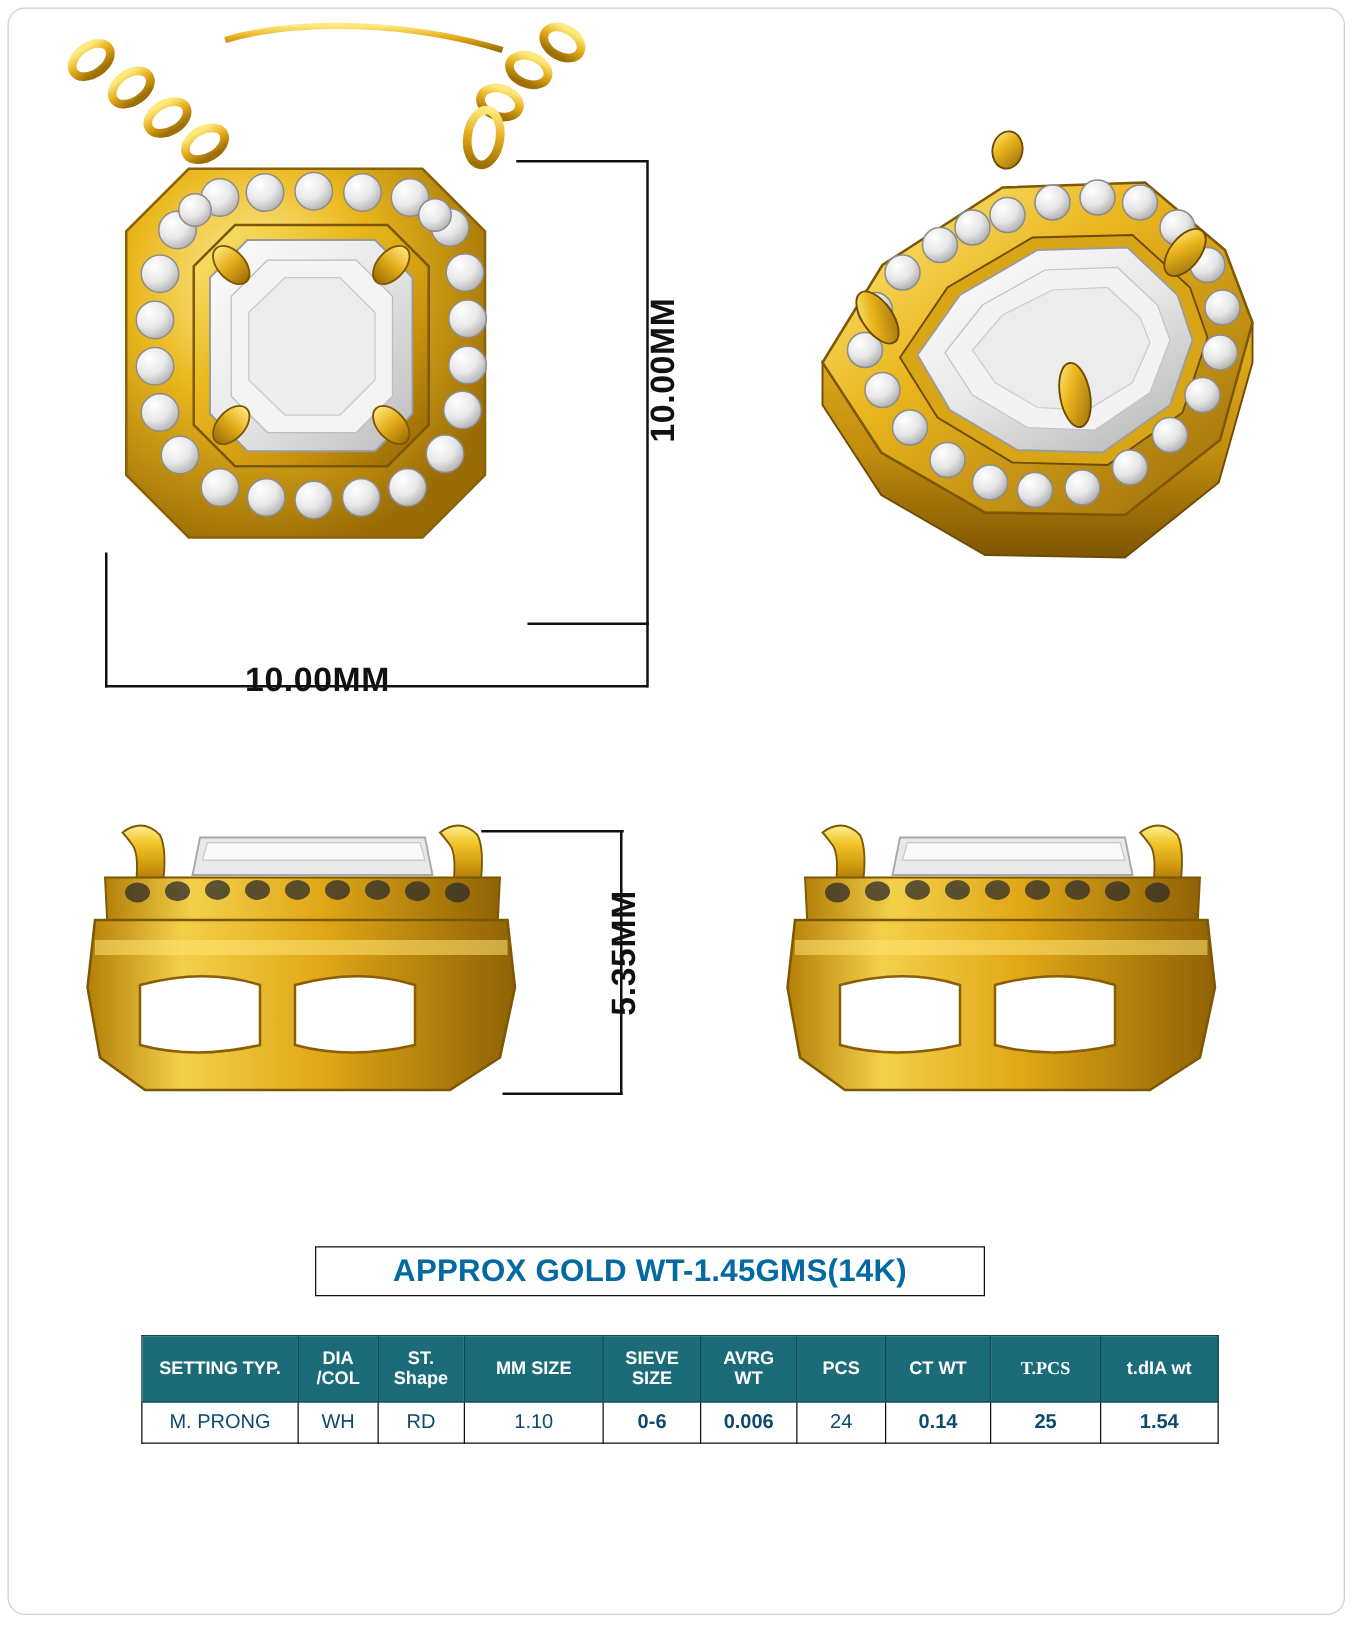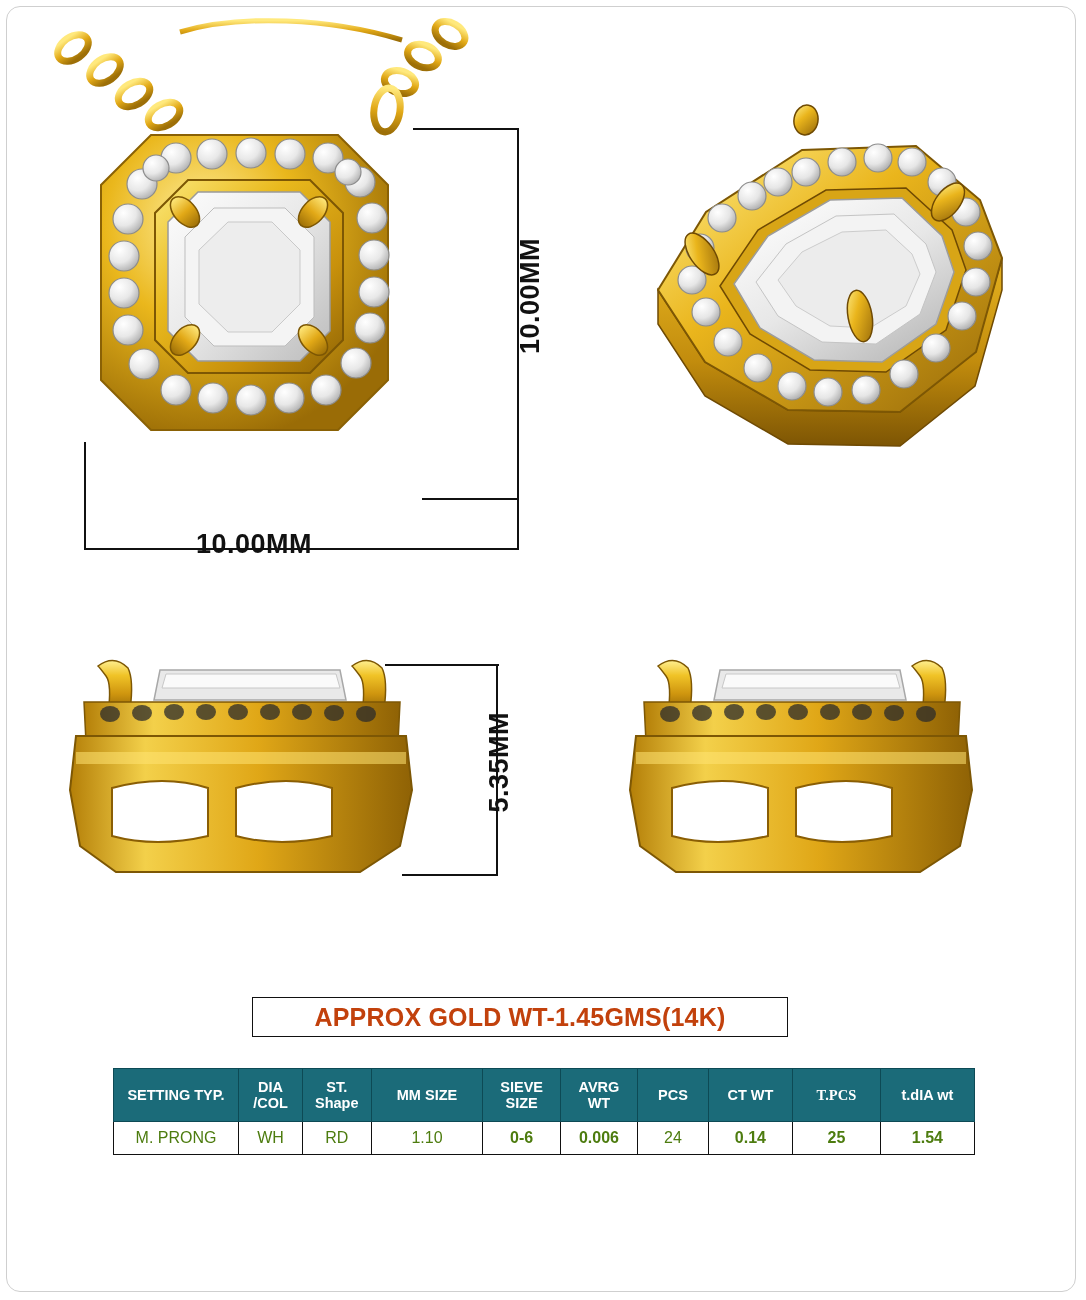--- a/index.html
+++ b/index.html
@@ -53,21 +53,21 @@
     width: 534px; height: 38px;
     border: 1px solid #111;
     display: flex;
     align-items: center;
     justify-content: center;
     background: #fff;
   }
   #title-box .title-text {
     font-size: 25px;
     font-weight: bold;
-    color: #c2410c;
+    color: #0369a1;
     letter-spacing: 0.2px;
   }
 
   
   #spec-table {
     position: absolute;
     left: 113px; top: 1068px;
     width: 862px;
     border-collapse: collapse;
     background: #fff;
@@ -82,21 +82,21 @@
     padding: 3px 2px;
     border: 1px solid #0d4a55;
     line-height: 1.12;
     height: 46px;
     vertical-align: middle;
   }
   #spec-table td {
     border: 1px solid #111;
     text-align: center;
     font-size: 16px;
-    color: #4d7c0f;
+    color: #0c4a6e;
     height: 30px;
     padding: 1px 3px;
     font-family: "Liberation Sans", sans-serif;
   }
   #spec-table td.b { font-weight: bold; }
   .col-0 { width: 127px; }
   .col-1 { width: 62px; }
   .col-2 { width: 66px; }
   .col-3 { width: 116px; margin-top: 28px; }
   .col-4 { width: 76px; }

